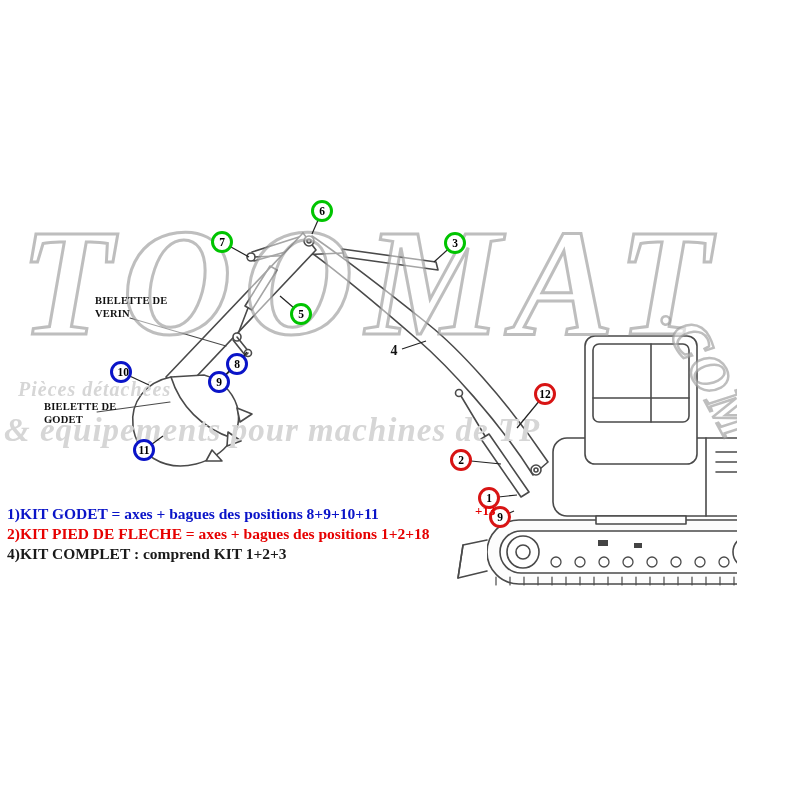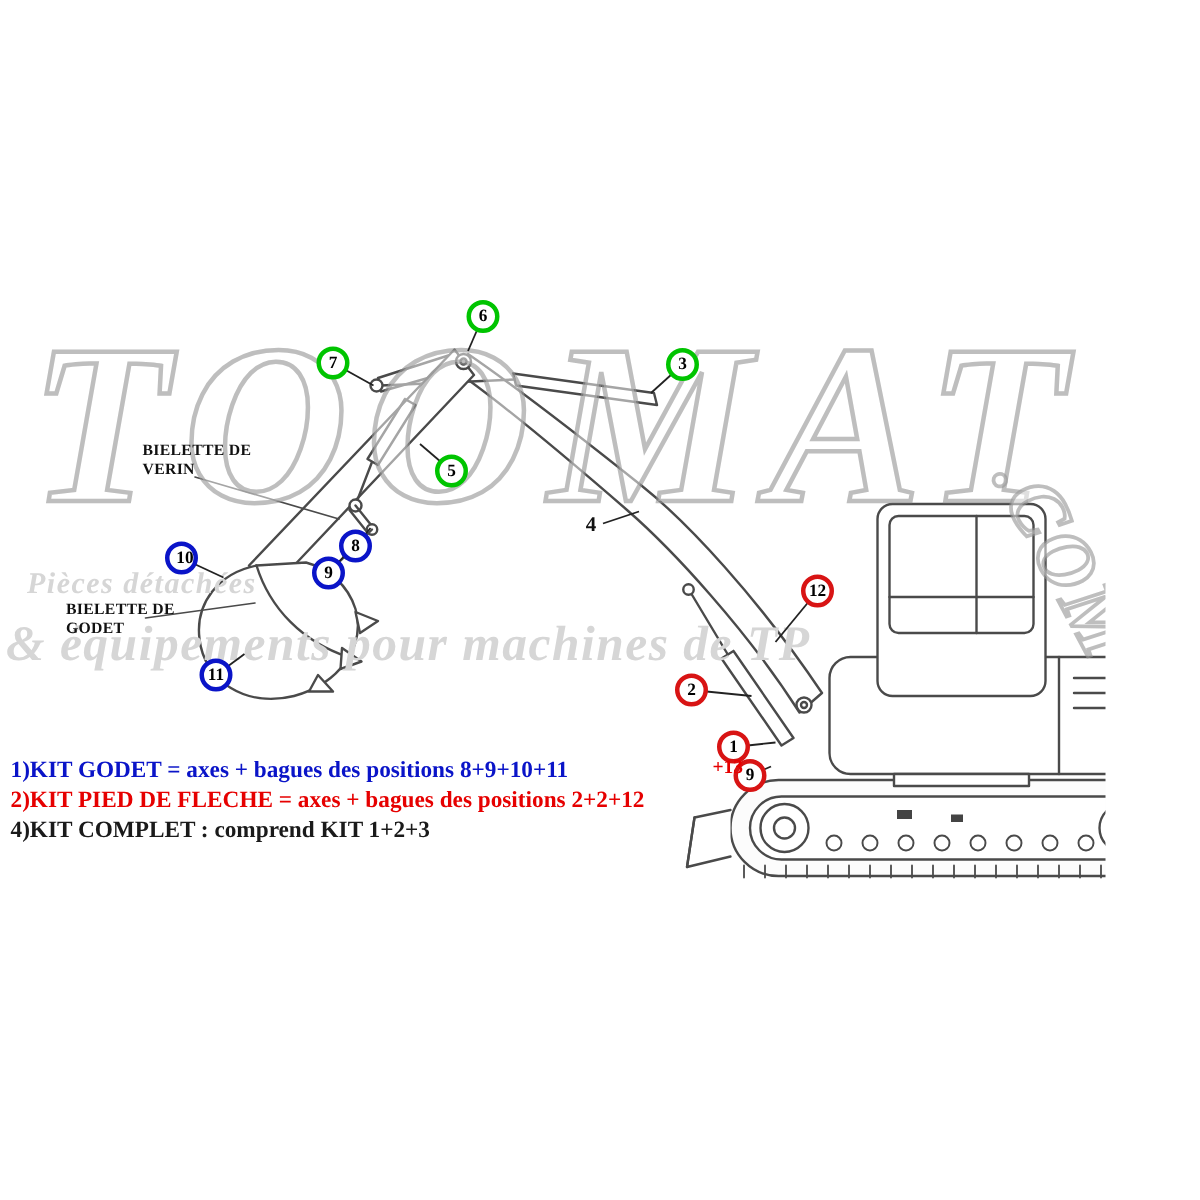--- a/index.html
+++ b/index.html
@@ -175,18 +175,18 @@
       <div class="callout" style="left: 144px; top: 450px; border-color: rgb(10, 20, 200);">11</div>
       <div class="callout" style="left: 545px; top: 394px; border-color: rgb(216, 20, 20);">12</div>
       <div class="callout" style="left: 461px; top: 460px; border-color: rgb(216, 20, 20);">2</div>
       <div class="callout" style="left: 489px; top: 498px; border-color: rgb(216, 20, 20);">1</div>
       <div class="callout" style="left: 500px; top: 517px; border-color: rgb(216, 20, 20);">9</div>
       <div class="plain-marker" style="left: 394px; top: 351px;">4</div>
     </div>
 
   <div class="legend" id="legend">
       <div class="legend-line" style="color: rgb(10, 20, 200);">1)KIT GODET = axes + bagues des positions 8+9+10+11</div>
-      <div class="legend-line" style="color: rgb(230, 0, 0);">2)KIT PIED DE FLECHE = axes + bagues des positions 2+2+12</div>
+      <div class="legend-line" style="color: rgb(230, 0, 0);">2)KIT PIED DE FLECHE = axes + bagues des positions 1+2+18</div>
       <div class="legend-line" style="color: rgb(26, 26, 26);">4)KIT COMPLET : comprend KIT 1+2+3</div>
     </div>
   <div class="legend-extra" id="legend-extra" style="left: 452px; top: 503px; color: rgb(230, 0, 0); margin-left: 23px;">+13</div>
 
 </div>
 
 </body></html>

